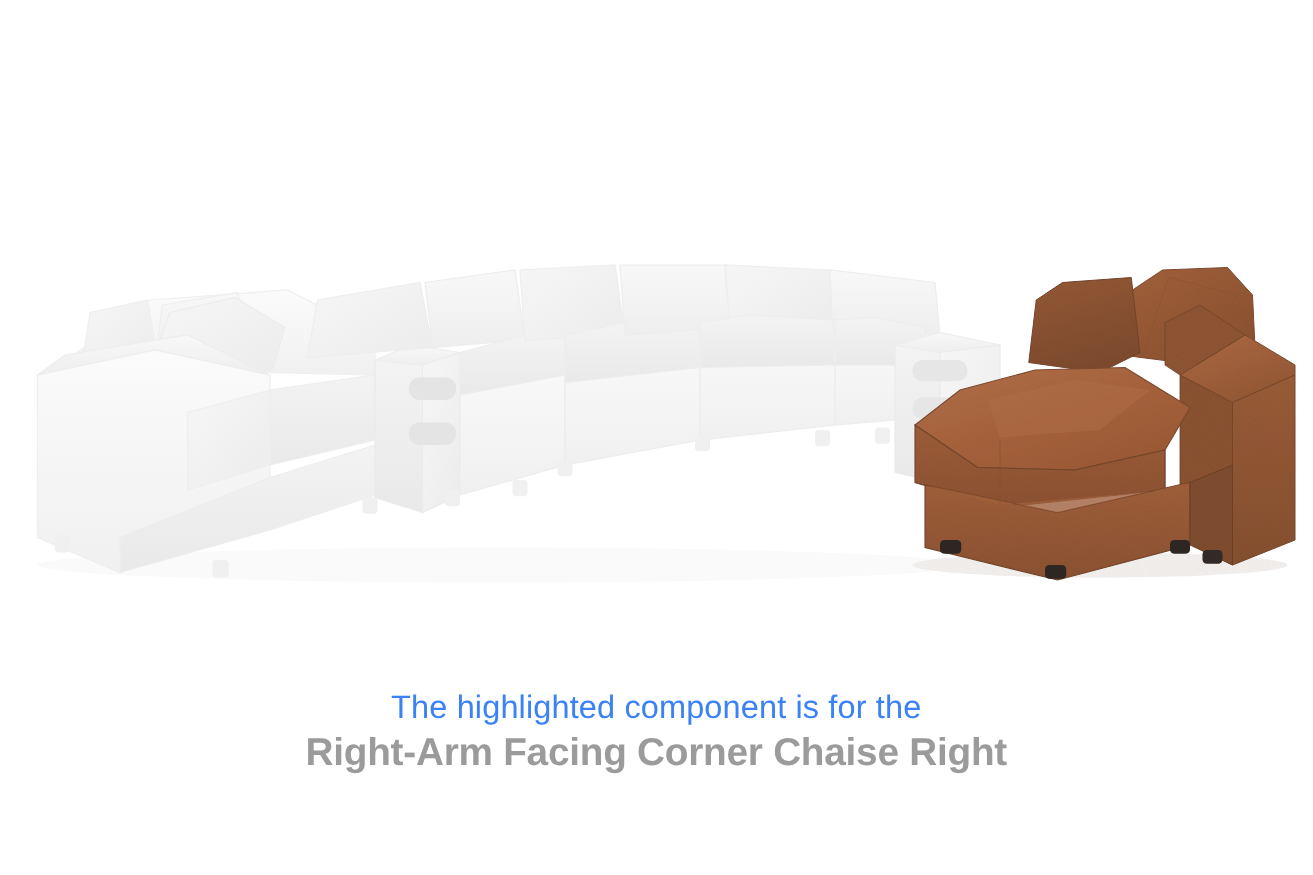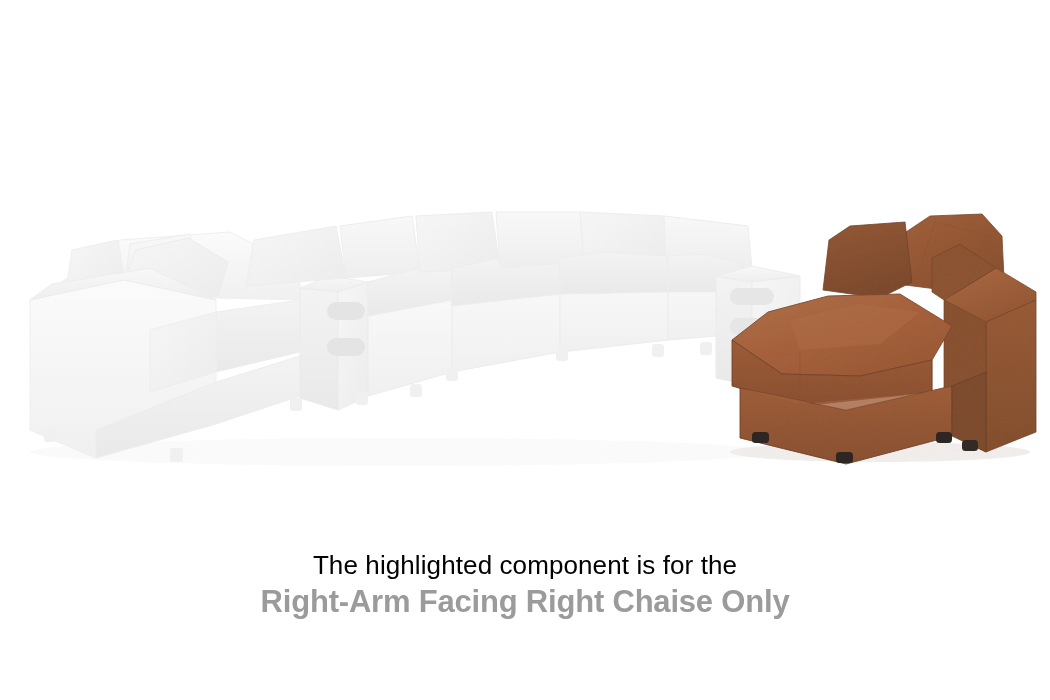--- a/index.html
+++ b/index.html
@@ -47,21 +47,21 @@
   }
   .caption-line {
     display: block;
     width: 100%;
     text-align: center;
     white-space: nowrap;
   }
   #caption-lead {
     font-size: 26px;
     font-weight: 400;
-    color: #000000;
+    color: #3b82f6;
     line-height: 34px;
     letter-spacing: 0.1px;
   }
   #caption-component {
     font-size: 31px;
     font-weight: 700;
     color: #9b9b9b;
     line-height: 40px;
     letter-spacing: -0.2px;
   }
@@ -255,16 +255,16 @@
 
         <path d="M800,352 L800,404" stroke="#8a5231" stroke-width="1" fill="none" opacity="0.5"></path>
         <path d="M932,360 L932,392" stroke="#7e4b2e" stroke-width="1" fill="none" opacity="0.55"></path>
         <path d="M905,285 L912,282" stroke="#74452a" stroke-width="1" fill="none" opacity="0.6"></path>
       </g>
     </svg>
   </div>
 
   <div id="caption-block">
     <span class="caption-line" id="caption-lead">The highlighted component is for the</span>
-    <span class="caption-line" id="caption-component">Right-Arm Facing Right Chaise Only</span>
+    <span class="caption-line" id="caption-component">Right-Arm Facing Corner Chaise Right</span>
   </div>
 
 </div>
 
 </body></html>

